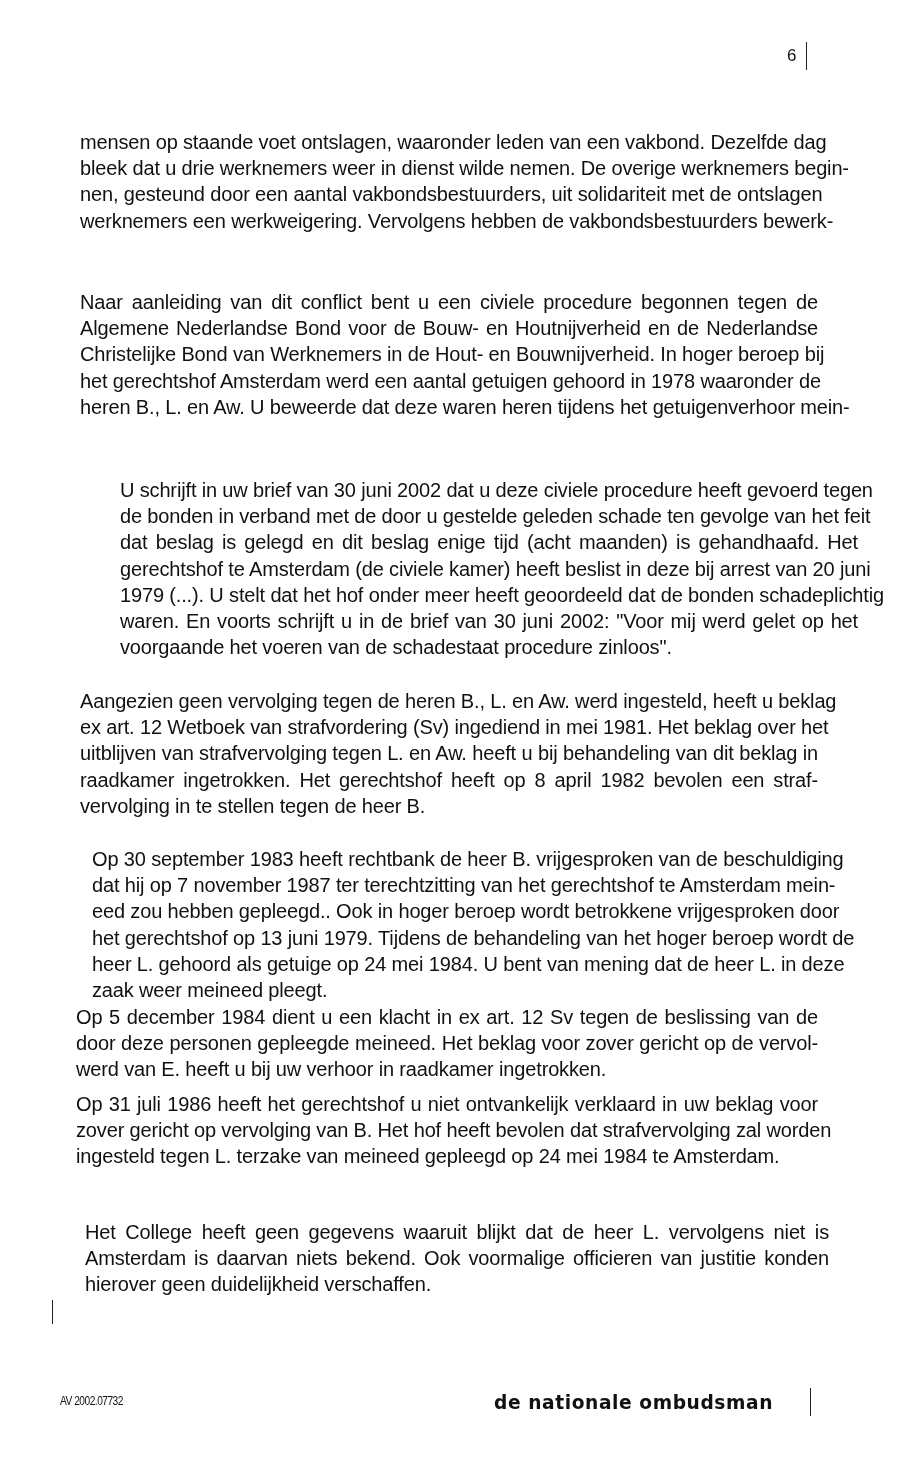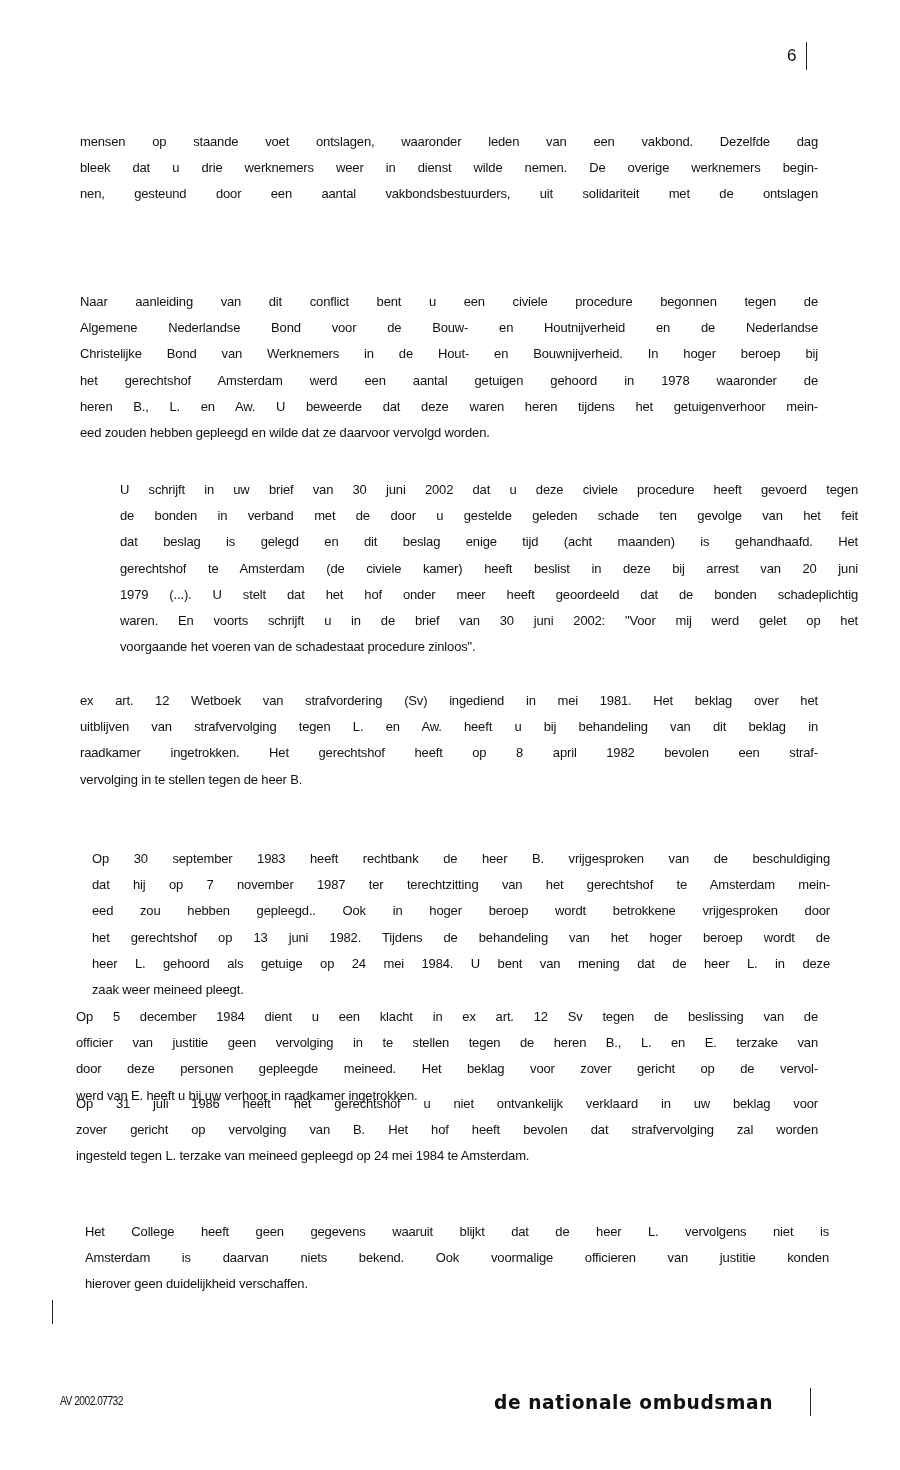--- a/index.html
+++ b/index.html
@@ -27,21 +27,21 @@
       top: 42px;
       left: 806px;
       width: 1px;
       height: 28px;
       background: #222;
     }
     .para {
       position: absolute;
       left: 80px;
       width: 738px;
-      font-size: 13px;
+      font-size: 20px;
       line-height: 26.2px;
       text-align: justify;
       letter-spacing: -0.15px;
       margin: 0;
     }
     .para .line {
       display: block;
       text-align: justify;
       text-align-last: justify;
       white-space: nowrap;
@@ -97,60 +97,60 @@
 </head>
 <body>
 
 <div class="page-number">6</div>
 <div class="page-number-bar"></div>
 
 <div class="para" id="p1">
   <span class="line">mensen op staande voet ontslagen, waaronder leden van een vakbond. Dezelfde dag</span>
   <span class="line">bleek dat u drie werknemers weer in dienst wilde nemen. De overige werknemers begin-</span>
   <span class="line">nen, gesteund door een aantal vakbondsbestuurders, uit solidariteit met de ontslagen</span>
+  <span class="line">werknemers een werkweigering. Vervolgens hebben de vakbondsbestuurders bewerk-</span>
 </div>
 
 <div class="para" id="p2">
   <span class="line">Naar aanleiding van dit conflict bent u een civiele procedure begonnen tegen de</span>
   <span class="line">Algemene Nederlandse Bond voor de Bouw- en Houtnijverheid en de Nederlandse</span>
   <span class="line">Christelijke Bond van Werknemers in de Hout- en Bouwnijverheid. In hoger beroep bij</span>
   <span class="line">het gerechtshof Amsterdam werd een aantal getuigen gehoord in 1978 waaronder de</span>
   <span class="line">heren B., L. en Aw. U beweerde dat deze waren heren tijdens het getuigenverhoor mein-</span>
-  <span class="line last">eed zouden hebben gepleegd en wilde dat ze daarvoor vervolgd worden.</span>
 </div>
 
 <div class="para" id="p3">
   <span class="line">U schrijft in uw brief van 30 juni 2002 dat u deze civiele procedure heeft gevoerd tegen</span>
   <span class="line">de bonden in verband met de door u gestelde geleden schade ten gevolge van het feit</span>
   <span class="line">dat beslag is gelegd en dit beslag enige tijd (acht maanden) is gehandhaafd. Het</span>
   <span class="line">gerechtshof te Amsterdam (de civiele kamer) heeft beslist in deze bij arrest van 20 juni</span>
   <span class="line">1979 (...). U stelt dat het hof onder meer heeft geoordeeld dat de bonden schadeplichtig</span>
   <span class="line">waren. En voorts schrijft u in de brief van 30 juni 2002: "Voor mij werd gelet op het</span>
   <span class="line last">voorgaande het voeren van de schadestaat procedure zinloos".</span>
 </div>
 
 <div class="para" id="p4">
+  <span class="line">Aangezien geen vervolging tegen de heren B., L. en Aw. werd ingesteld, heeft u beklag</span>
   <span class="line">ex art. 12 Wetboek van strafvordering (Sv) ingediend in mei 1981. Het beklag over het</span>
   <span class="line">uitblijven van strafvervolging tegen L. en Aw. heeft u bij behandeling van dit beklag in</span>
   <span class="line">raadkamer ingetrokken. Het gerechtshof heeft op 8 april 1982 bevolen een straf-</span>
   <span class="line last">vervolging in te stellen tegen de heer B.</span>
 </div>
 
 <div class="para" id="p5">
   <span class="line">Op 30 september 1983 heeft rechtbank de heer B. vrijgesproken van de beschuldiging</span>
   <span class="line">dat hij op 7 november 1987 ter terechtzitting van het gerechtshof te Amsterdam mein-</span>
   <span class="line">eed zou hebben gepleegd.. Ook in hoger beroep wordt betrokkene vrijgesproken door</span>
-  <span class="line">het gerechtshof op 13 juni 1982. Tijdens de behandeling van het hoger beroep wordt de</span>
+  <span class="line">het gerechtshof op 13 juni 1979. Tijdens de behandeling van het hoger beroep wordt de</span>
   <span class="line">heer L. gehoord als getuige op 24 mei 1984. U bent van mening dat de heer L. in deze</span>
   <span class="line last">zaak weer meineed pleegt.</span>
 </div>
 
 <div class="para" id="p6">
   <span class="line">Op 5 december 1984 dient u een klacht in ex art. 12 Sv tegen de beslissing van de</span>
-  <span class="line">officier van justitie geen vervolging in te stellen tegen de heren B., L. en E. terzake van</span>
   <span class="line">door deze personen gepleegde meineed. Het beklag voor zover gericht op de vervol-</span>
   <span class="line last">werd van E. heeft u bij uw verhoor in raadkamer ingetrokken.</span>
 </div>
 
 <div class="para" id="p7">
   <span class="line">Op 31 juli 1986 heeft het gerechtshof u niet ontvankelijk verklaard in uw beklag voor</span>
   <span class="line">zover gericht op vervolging van B. Het hof heeft bevolen dat strafvervolging zal worden</span>
   <span class="line last">ingesteld tegen L. terzake van meineed gepleegd op 24 mei 1984 te Amsterdam.</span>
 </div>
 

